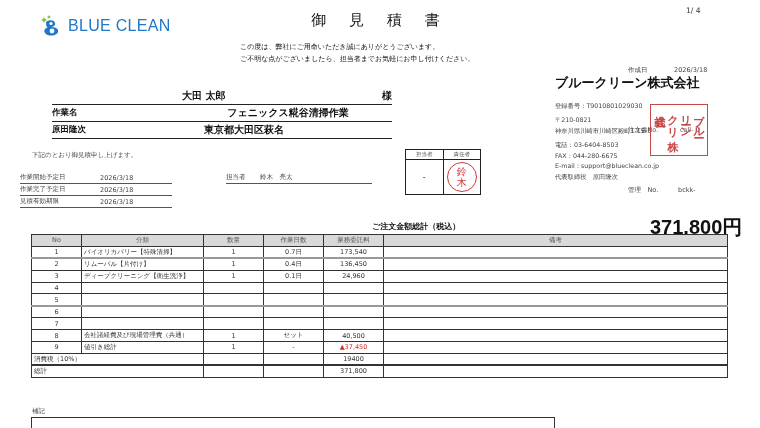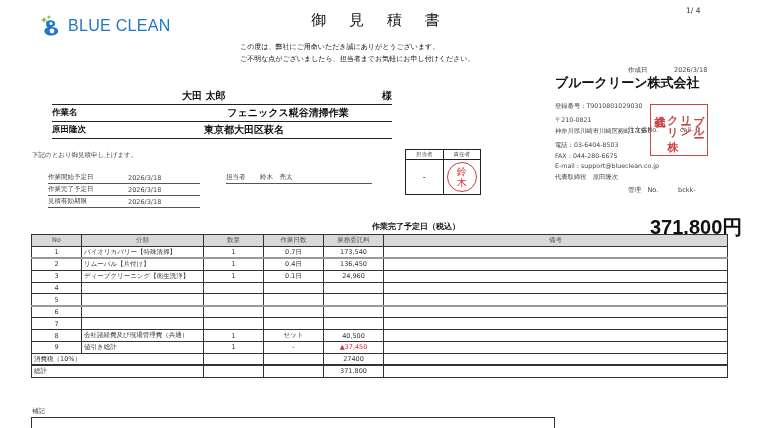--- a/index.html
+++ b/index.html
@@ -27,21 +27,21 @@
   .client-block { left: 32px; top: 88px; width: 340px; margin-left: 20px; }
   .cb-row { display: flex; align-items: center; height: 17px; border-bottom: 1.5px solid #222; font-size: 10px; color: #111; }
   .cb-row .lab { width: 100px; font-size: 8.5px; font-weight: bold; }
   .cb-row .val { flex: 1; text-align: center; font-weight: bold; }
   .cb-row .sama { width: 20px; text-align: right; font-weight: bold; }
   .cb-row.first { border-bottom-width: 1.2px; }
 
   .intro { left: 32px; top: 151px; font-size: 6.5px; color: #444; }
 
   
-  .sched { left: 48px; top: 172px; width: 152px; font-size: 6.5px; color: #444; }
+  .sched { left: 20px; top: 172px; width: 152px; font-size: 6.5px; color: #444; }
   .sched .row { display: flex; height: 12px; align-items: center; border-bottom: 1px solid #555; }
   .sched .row .k { width: 80px; }
   .contact { left: 226px; top: 172px; width: 146px; font-size: 6.5px; color: #444; }
   .contact .row { display: flex; height: 12px; align-items: center; border-bottom: 1px solid #555; }
   .contact .row .k { width: 28px; }
 
   
   .approve { left: 405px; top: 149px; width: 76px; height: 46px; border: 1px solid #222; display: flex; }
   .approve .col { flex: 1; display: flex; flex-direction: column; }
   .approve .col + .col { border-left: 1px solid #222; }
@@ -181,21 +181,21 @@
 </div>
 <div class="abs stamp">
   <div class="stamp-text">
     <span>ブルー</span>
     <span>リーン</span>
     <span>クリ株</span>
     <span>式会社</span>
   </div>
 </div>
 
-<div class="abs total-label">作業完了予定日（税込）</div>
+<div class="abs total-label">ご注文金額総計（税込）</div>
 <div class="abs total-amount">371,800円</div>
 
 <table class="items">
   <colgroup>
     <col style="width:50px">
       <col style="width:122px">
       <col style="width:60px">
       <col style="width:60px">
       <col style="width:60px">
       <col>
@@ -280,21 +280,21 @@
       <td class="l">値引き総計</td>
       <td class="c">1</td>
       <td class="c">-</td>
       <td class="c neg">▲37,450</td>
       <td></td>
     </tr>
     <tr class="sum">
       <td class="l" colspan="2">消費税（10%）</td>
       <td></td>
       <td></td>
-      <td class="c">27400</td>
+      <td class="c">19400</td>
       <td></td>
     </tr>
     <tr class="sum double">
       <td class="l" colspan="2">総計</td>
       <td></td>
       <td></td>
       <td class="c">371,800</td>
       <td></td>
     </tr>
   </tbody>

